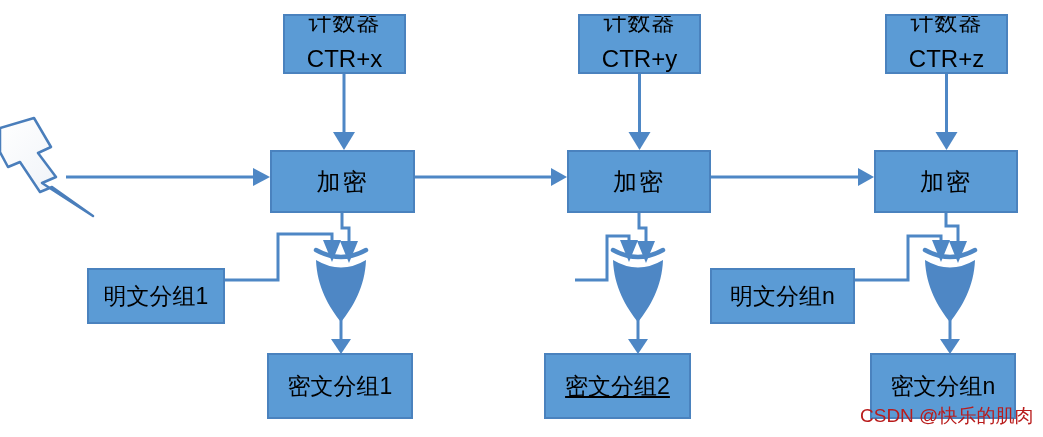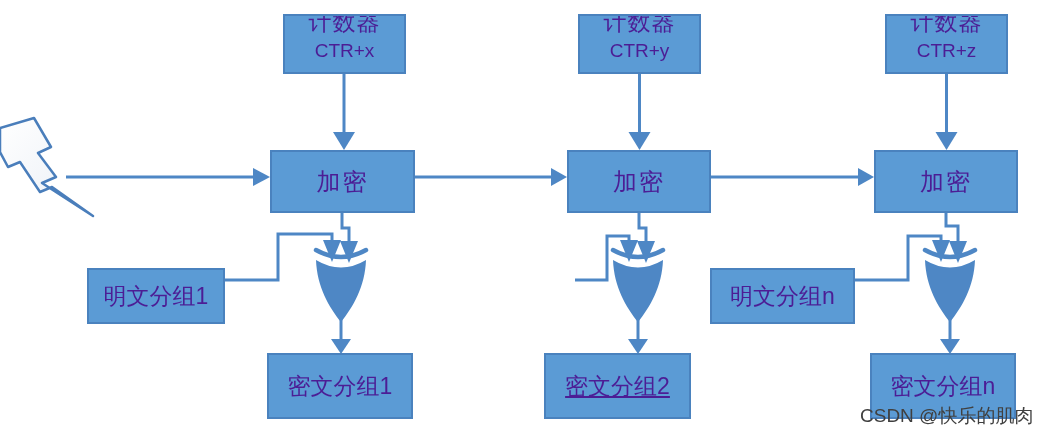--- a/index.html
+++ b/index.html
@@ -3,32 +3,32 @@
 <meta charset="utf-8">
 <style>
   html,body{margin:0;padding:0;background:#ffffff;}
   #stage{
     position:relative;width:1043px;height:437px;background:#ffffff;overflow:hidden;
     font-family:"Liberation Sans","DejaVu Sans",sans-serif;
   }
   #wires{position:absolute;left:0;top:0;width:1043px;height:437px;}
   .box{
     position:absolute;background:#5b9bd5;border:2px solid #4a82be;
-    color:#4c1d95;display:flex;align-items:center;justify-content:center;
+    color:#000000;display:flex;align-items:center;justify-content:center;
     box-sizing:border-box;text-align:center;
   }
   .counter{top:14px;width:123px;height:60px;overflow:hidden;flex-direction:column;justify-content:flex-start;}
   .counter .l1{font-size:23px;line-height:30px;margin-top:-9px;letter-spacing:1px;}
-  .counter .l2{font-size:19px;line-height:27px;}
+  .counter .l2{font-size:24px;line-height:27px;margin-top:8px;}
   .encrypt{top:150px;height:63px;font-size:24px;letter-spacing:2px;}
   .plain{top:252px;height:56px;font-size:23px;margin-top:16px;}
   .cipher{top:353px;height:66px;font-size:23px;}
   .watermark{
     position:absolute;left:860px;top:403px;width:180px;
-    color:#404040;font-size:19px;white-space:nowrap;
+    color:#b91c1c;font-size:19px;white-space:nowrap;
   }
   .wire{stroke:#4e87c5;stroke-width:3;fill:none;}
   .head{fill:#4e87c5;stroke:none;}
   .xorbody{fill:#4e87c5;stroke:none;}
   .xorarc{stroke:#4e87c5;stroke-width:4.5;fill:none;stroke-linecap:round;}
   .bolt{fill:url(#boltgrad);stroke:#4a7ebb;stroke-width:2.5;stroke-linejoin:round;}
 </style>
 </head>
 <body>
 

